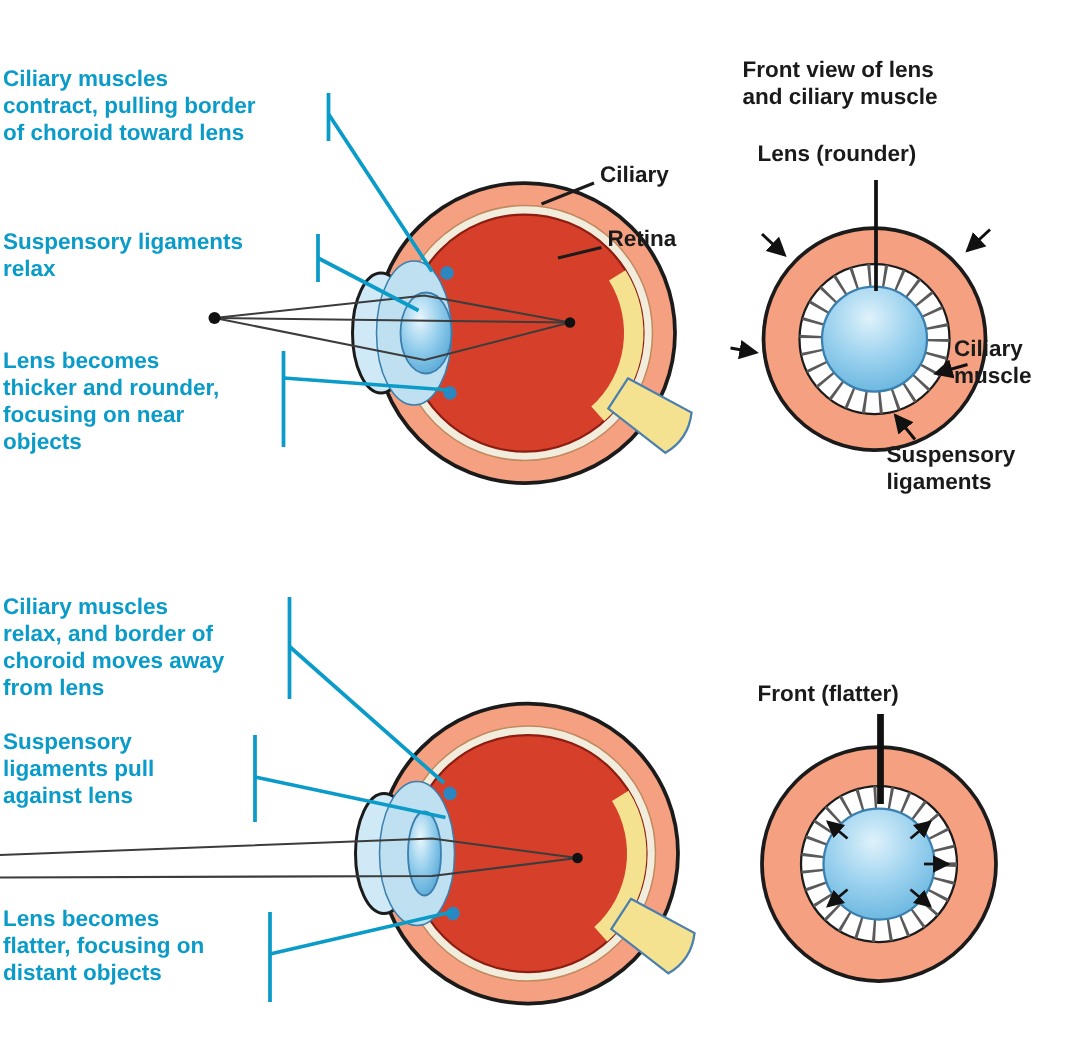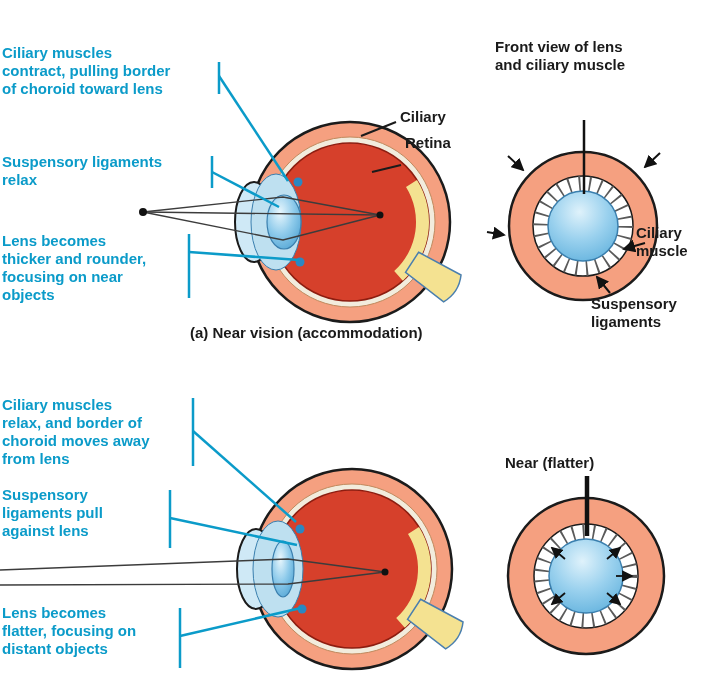--- a/index.html
+++ b/index.html
@@ -151,35 +151,35 @@
 contract, pulling border
 of choroid toward lens</div>
   <div class="note" style="left:2px;top:117px;width:208px">Suspensory ligaments
 relax</div>
   <div class="note" style="left:2px;top:196px;width:184px">Lens becomes
 thicker and rounder,
 focusing on near
 objects</div>
 
   <div class="blk" style="left:400px;top:72px">Ciliary</div>
-  <div class="blk" style="left:405px;top:98px">Retina</div>
+  <div class="blk" style="left:405px;top:115px">Retina</div>
   <div class="blk center" style="left:495px;top:2px;width:220px">Front view of lens
 and ciliary muscle</div>
+  <div class="blk center" style="left:505px;top:58px;width:175px">Lens (rounder)</div>
   <div class="blk" style="left:636px;top:188px">Ciliary
 muscle</div>
   <div class="blk" style="left:591px;top:259px">Suspensory
 ligaments</div>
-  <div class="blk center" style="left:190px;top:288px;width:420px">(a) Near vision (accommodation)</div>
 
   <div class="note" style="left:2px;top:360px;width:190px">Ciliary muscles
 relax, and border of
 choroid moves away
 from lens</div>
   <div class="note" style="left:2px;top:450px;width:164px">Suspensory
 ligaments pull
 against lens</div>
   <div class="note" style="left:2px;top:568px;width:176px">Lens becomes
 flatter, focusing on
 distant objects</div>
 
-  <div class="blk center" style="left:505px;top:418px;width:166px">Near (flatter)</div>
+  <div class="blk center" style="left:505px;top:418px;width:166px">Front (flatter)</div>
 
 </div>
 
 </body></html>

